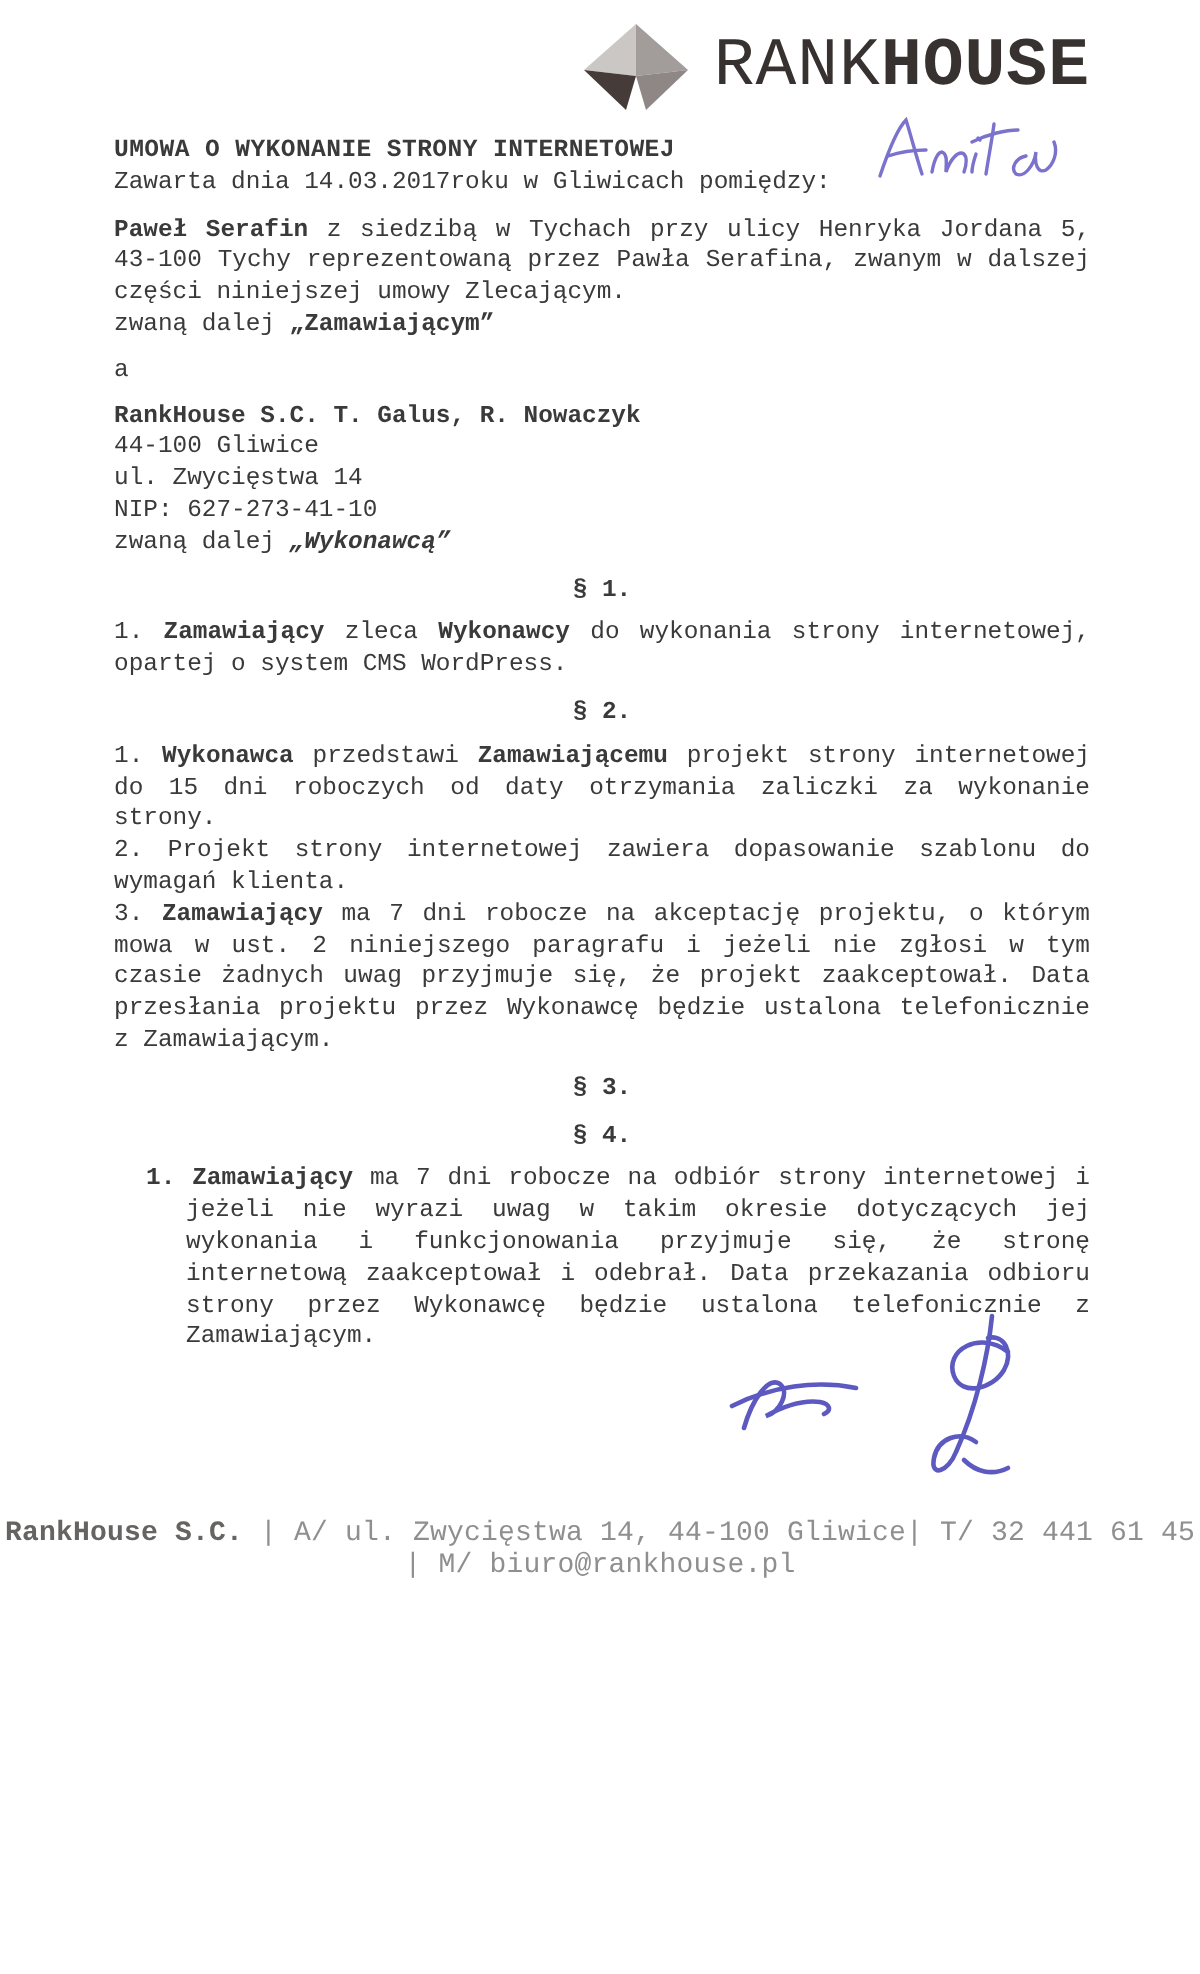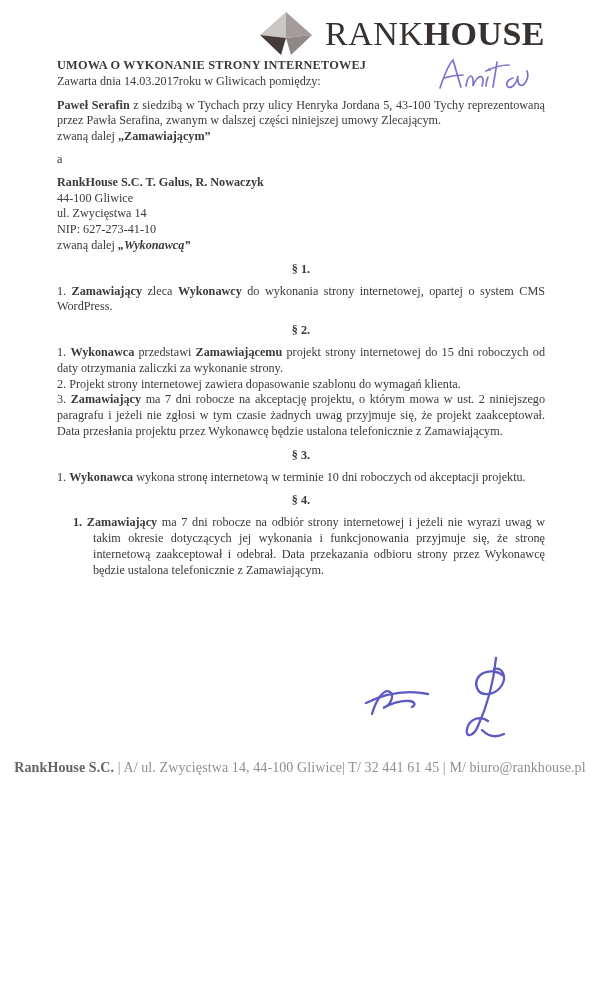--- a/index.html
+++ b/index.html
@@ -1,37 +1,37 @@
 <!DOCTYPE html>
 <html><head>
 <meta charset="utf-8">
 <style>
   html,body{margin:0;padding:0;background:#ffffff;}
   .page{
     position:relative;
     width:600px;height:872px;
     background:#ffffff;
-    font-family:Liberation Serif, serif;
+    font-family:Liberation Mono, monospace;
     font-size:12.2px;line-height:15.8px;
     color:#3a3a3a;
     overflow:hidden;
   }
   .content{padding:10px 55px 0 57px;}
   .b{font-weight:700;}
   .i{font-style:italic;}
   .just{text-align:justify;}
   p{margin:0;}
 
   
   .logo-row{display:flex;justify-content:flex-end;align-items:center;gap:11px;height:48px;}
   .logo-text{font-size:34px;letter-spacing:0.5px;color:#37322f;font-weight:400;white-space:nowrap;line-height:1;}
   .logo-text .house{font-weight:800;}
 
   
-  .doc-title{font-weight:700;font-size:12.3px;letter-spacing:0.2px;}
+  .doc-title{font-weight:700;font-size:12.3px;letter-spacing:0.2px;margin-top:10px;}
   .intro{margin-top:0;}
   .party1{margin-top:8px;}
   .connector{margin-top:7px;}
   .party2{margin-top:7px;}
   .sec-head{text-align:center;font-weight:700;margin:8px 0 6px;}
   .hang p{padding-left:36px;text-indent:-20px;}
 
   
   .hand-name{position:absolute;top:54px;left:433px;width:100px;height:42px;}
   .signature{position:absolute;top:652px;left:362px;width:170px;height:100px;}
@@ -85,21 +85,20 @@
 
     <div>
       <div class="sec-head">§ 2.</div>
       <p class="just"><span>1. </span><span class="b">Wykonawca</span><span> przedstawi </span><span class="b">Zamawiającemu</span><span> projekt strony internetowej do 15 dni roboczych od daty otrzymania zaliczki za wykonanie strony.</span></p>
       <p class="just"><span>2. Projekt strony internetowej zawiera dopasowanie szablonu do wymagań klienta.</span></p>
       <p class="just"><span>3. </span><span class="b">Zamawiający</span><span> ma 7 dni robocze na akceptację projektu, o którym mowa w ust. 2 niniejszego paragrafu i jeżeli nie zgłosi w tym czasie żadnych uwag przyjmuje się, że projekt zaakceptował. Data przesłania projektu przez Wykonawcę będzie ustalona telefonicznie z Zamawiającym.</span></p>
     </div>
 
     <div>
       <div class="sec-head">§ 3.</div>
-      <p class="just"><span>1. </span><span class="b">Wykonawca</span><span> wykona stronę internetową w terminie 10 dni roboczych od akceptacji projektu.</span></p>
     </div>
 
     <div class="hang">
       <div class="sec-head" style="padding-left:0;text-indent:0;">§ 4.</div>
       <p class="just"><span class="b">1. </span><span class="b">Zamawiający</span><span> ma 7 dni robocze na odbiór strony internetowej i jeżeli nie wyrazi uwag w takim okresie dotyczących jej wykonania i funkcjonowania przyjmuje się, że stronę internetową zaakceptował i odebrał. Data przekazania odbioru strony przez Wykonawcę będzie ustalona telefonicznie z Zamawiającym.</span></p>
     </div>
 
   </div>
 
   <div class="hand-name" aria-label="Anita">

